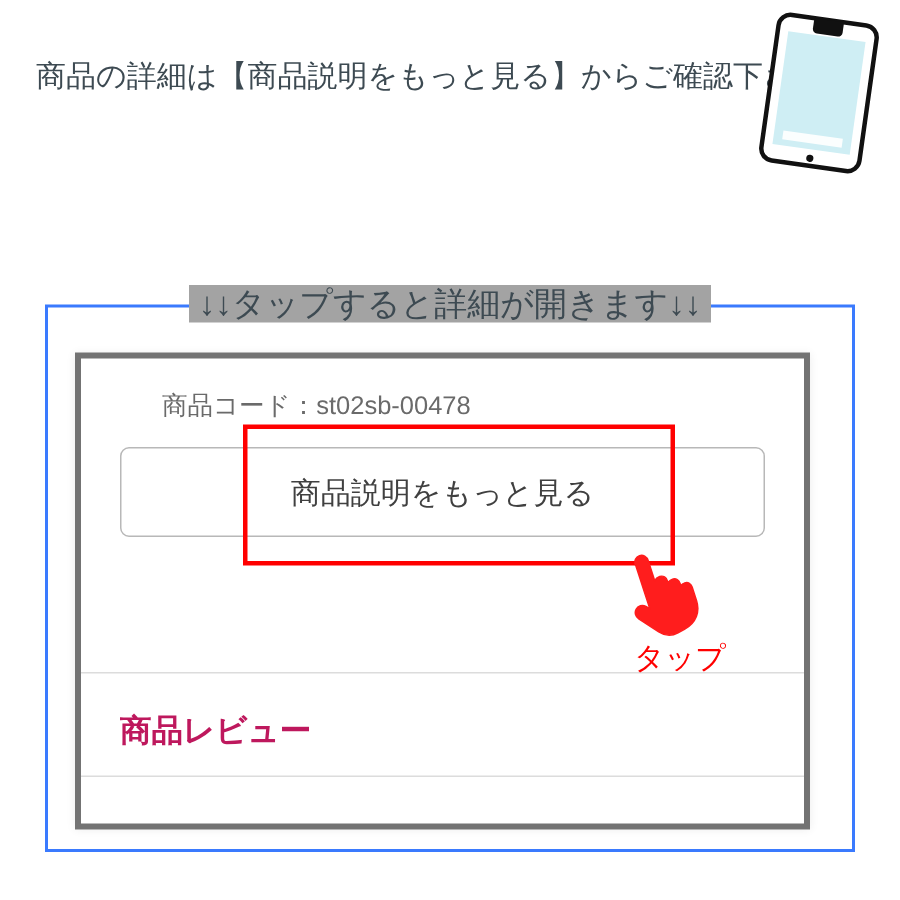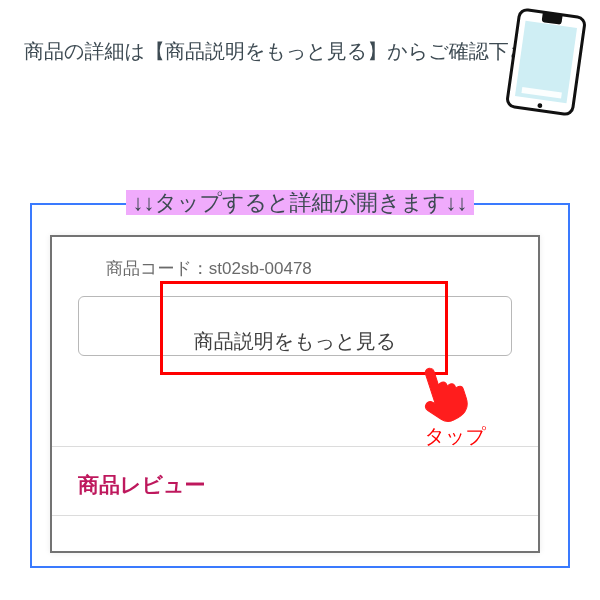--- a/index.html
+++ b/index.html
@@ -47,47 +47,47 @@
     background:#fff;
   }
   .panel-legend{
     position:absolute;
     top:-17px; left:0; right:0;
     text-align:center;
     font-size:22px;
     color:#3d4a52;
   }
   .panel-legend span{
-    background:#f0abfc;
+    background:#a3a3a3;
     padding:0 6px;
   }
 
   
   .card{
     position:absolute;
     left:18px; right:28px;
     top:30px;
     height:318px;
     background:#fff;
-    border:2px solid #737373;
+    border:4px solid #737373;
     box-shadow:0 0 6px rgba(0,0,0,.08);
   }
   .code{
     padding:20px 0 0 54px;
     font-size:17px;
     color:#6a6a6a;
     font-family:"Helvetica Neue",Arial,sans-serif;
   }
   .view-more{
     margin:16px 26px 0 26px;
     height:60px;
     border:1px solid #b8b8b8;
     border-radius:6px;
     display:flex;
-    align-items:flex-end;
+    align-items:center;
     justify-content:center;
     font-size:20px;
     color:#404040;
     position:relative;
   }
   .red-box{
     position:absolute;
     left:108px;
     top:44px;
     width:288px;

